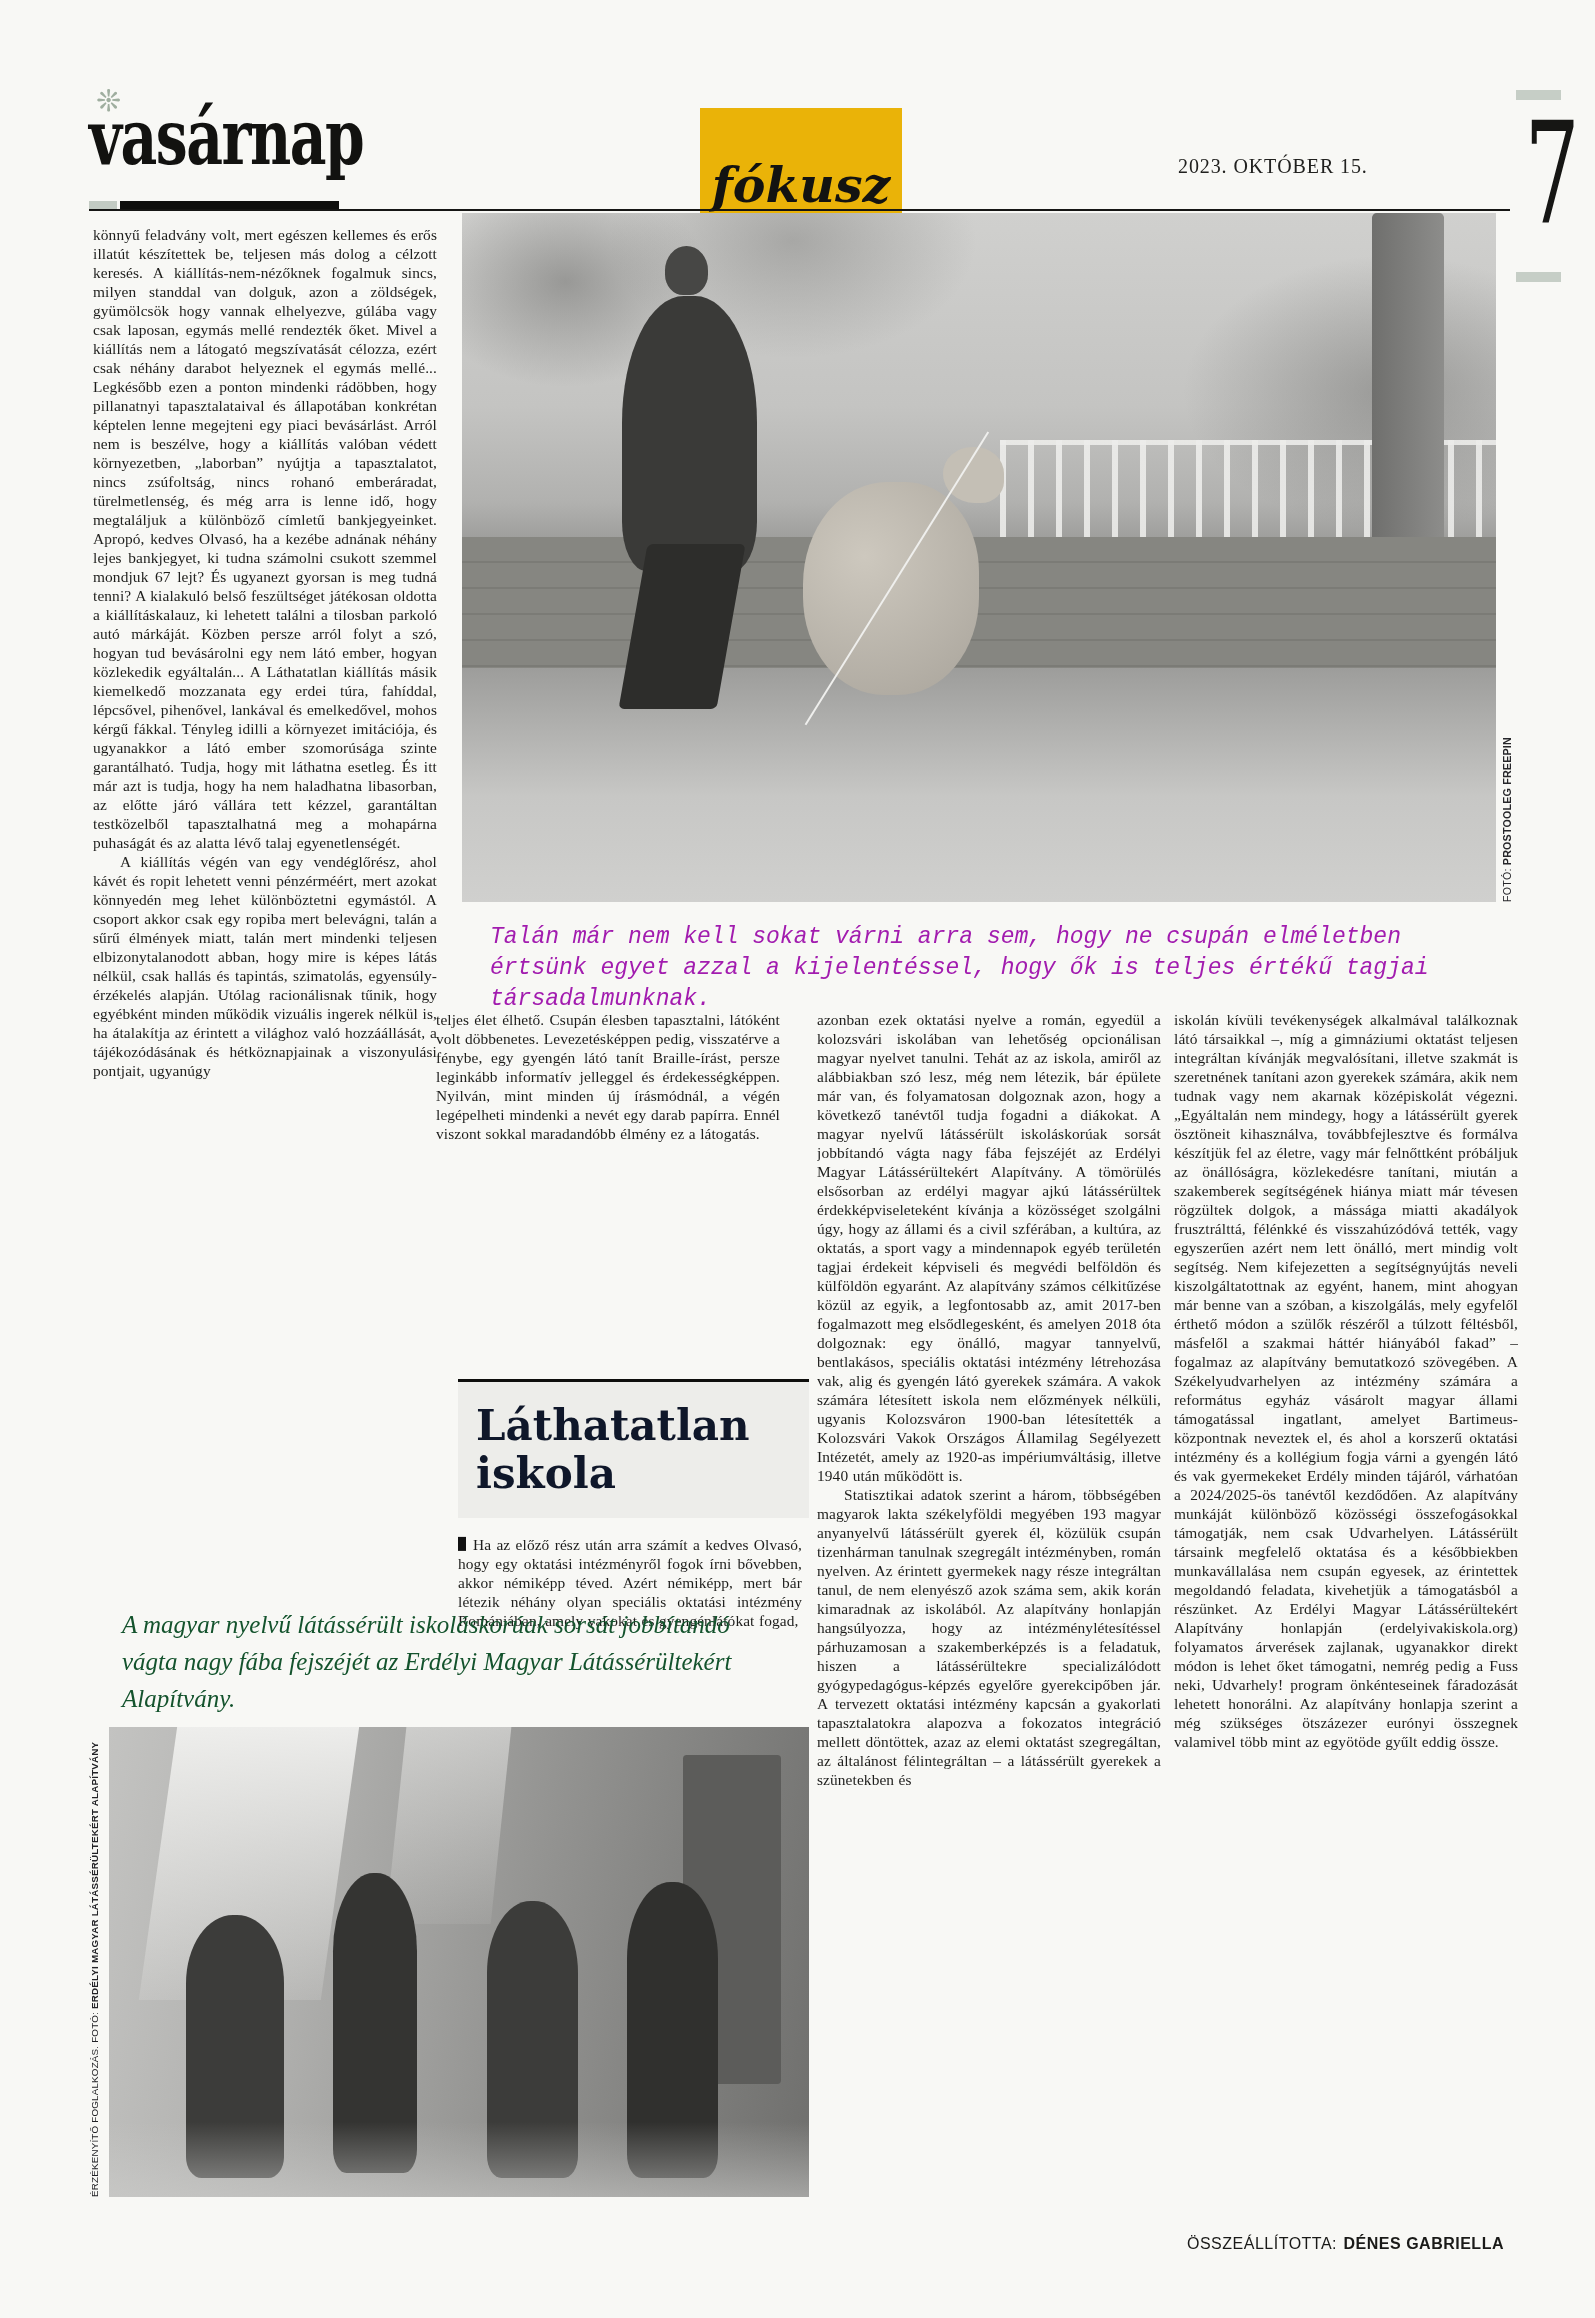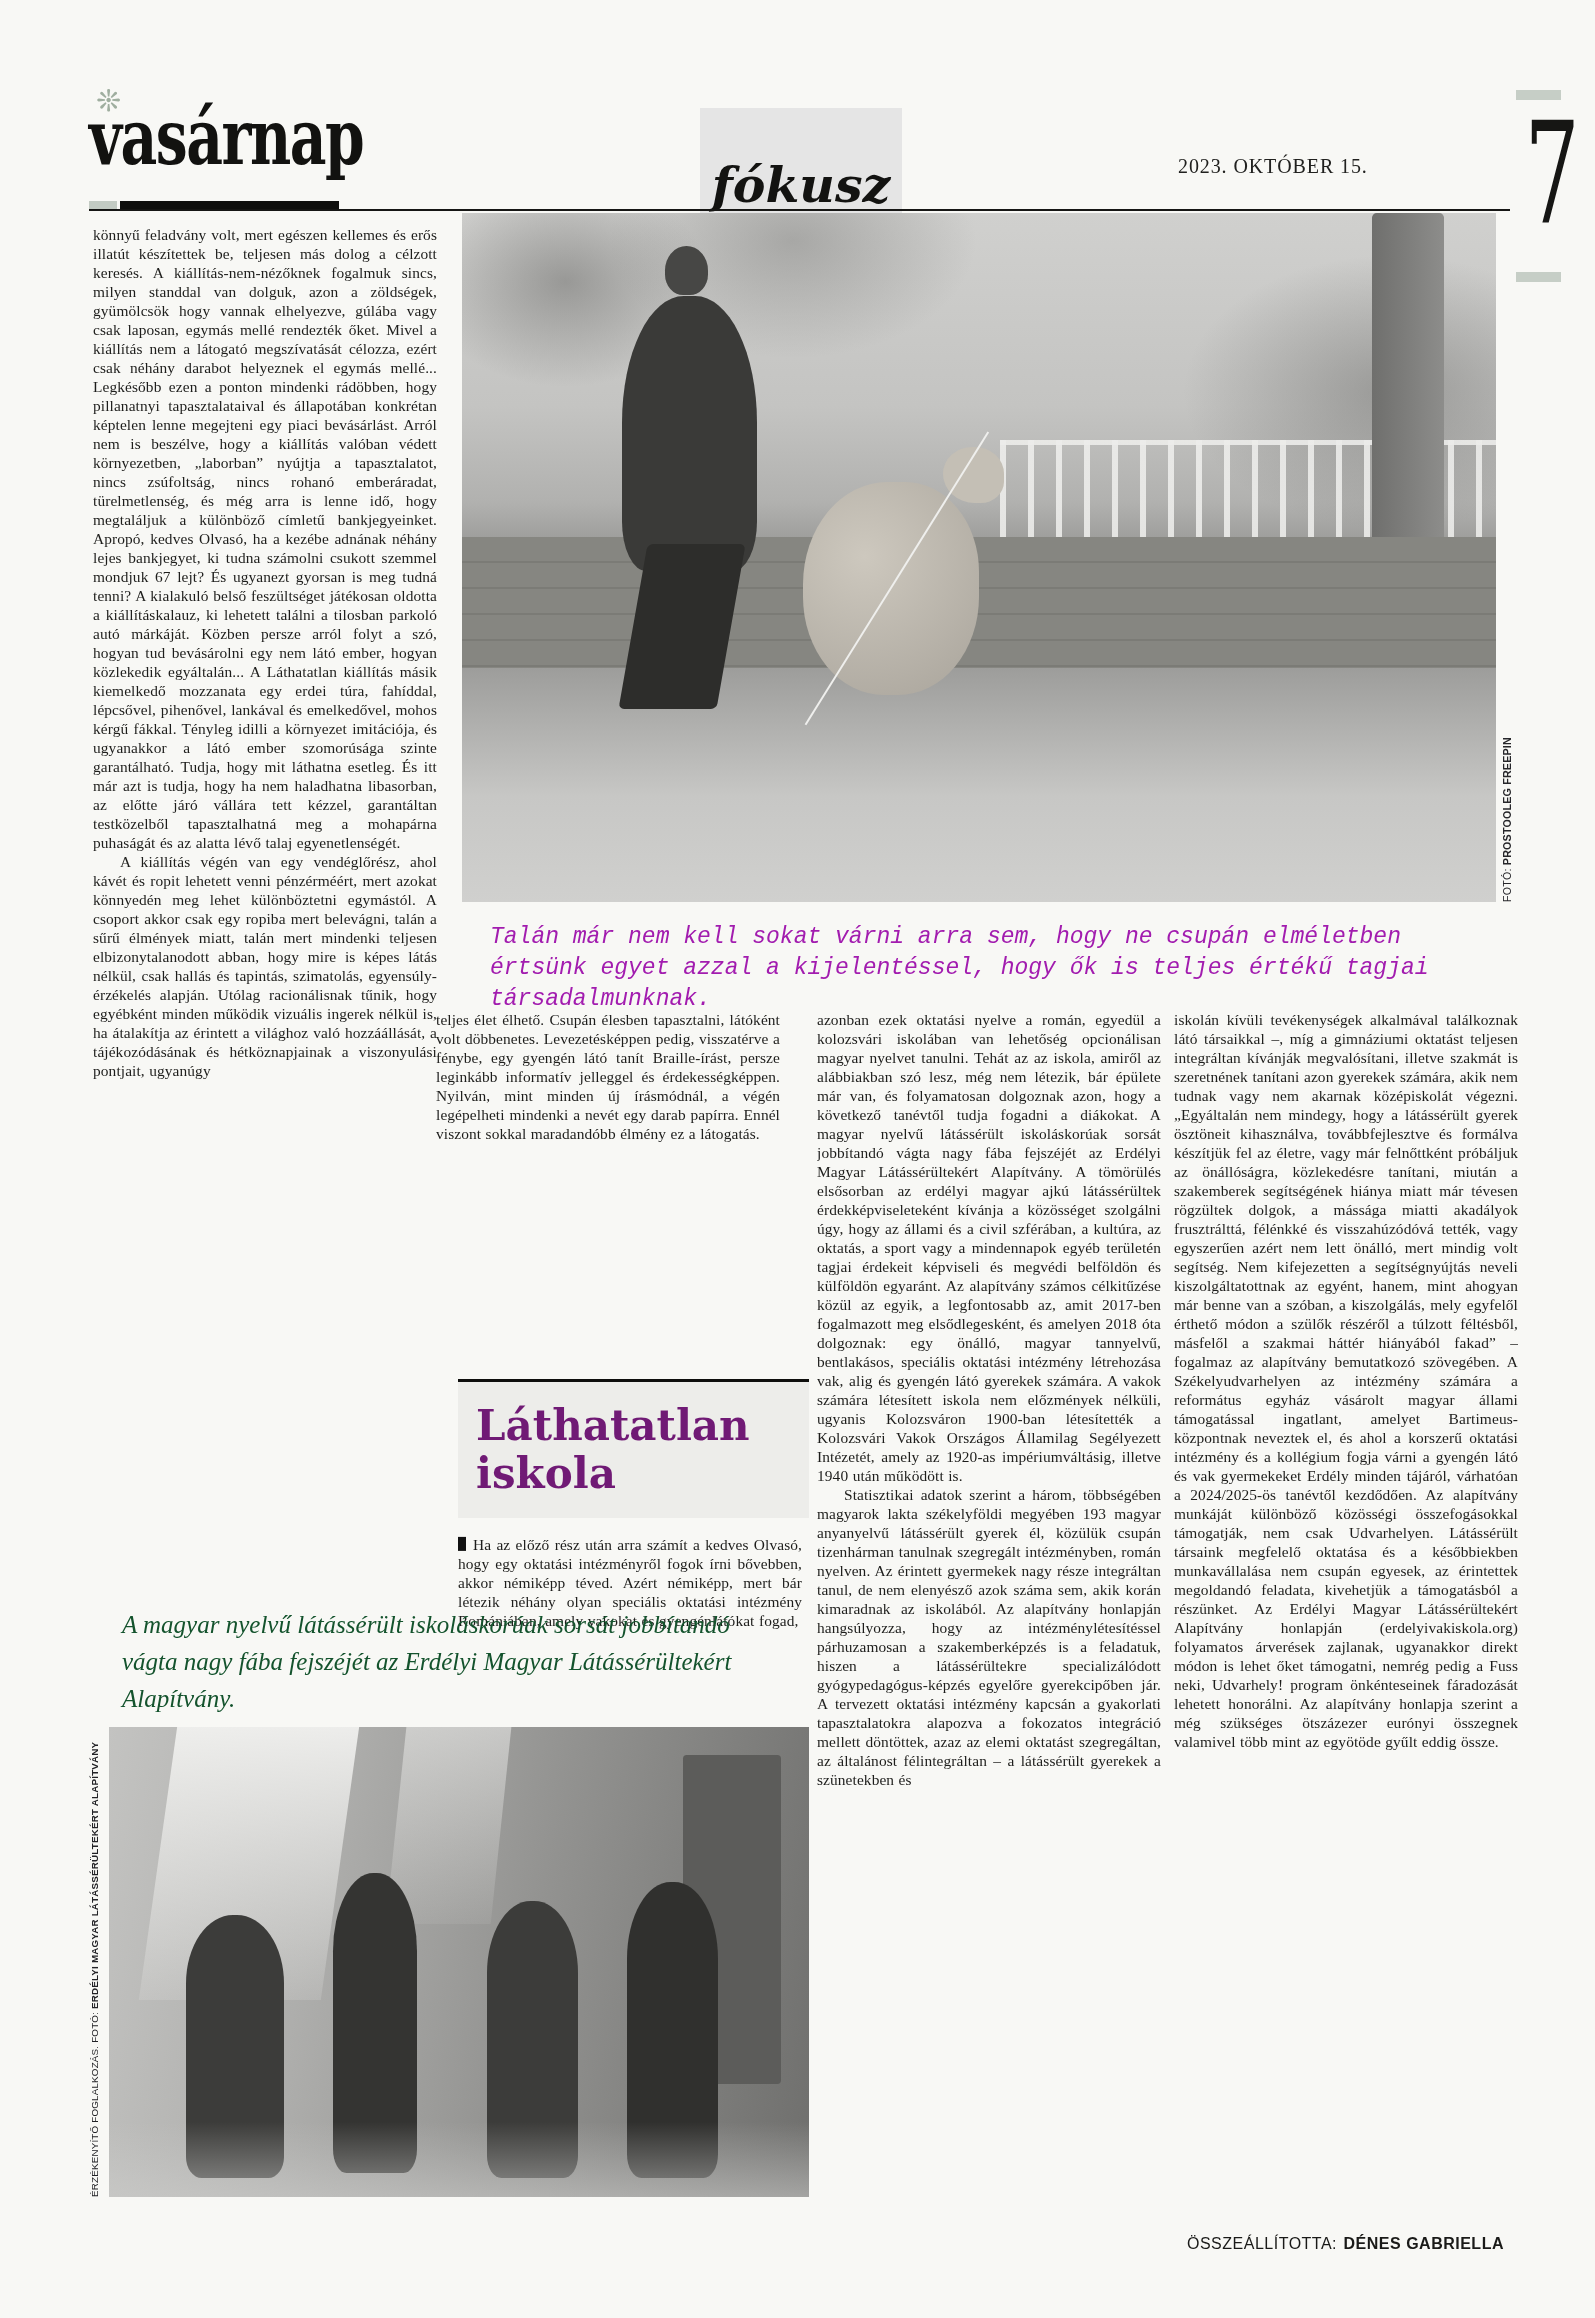--- a/index.html
+++ b/index.html
@@ -11,21 +11,21 @@
   
   .ornament{position:absolute; left:96px; top:83px; font-size:30px; color:#9fae9f; font-family:"DejaVu Sans",sans-serif;}
   .masthead{
     position:absolute; left:89px; top:99px; margin:0;
     font-family:"DejaVu Serif", serif; font-weight:700; font-size:71px; line-height:1;
     letter-spacing:-1.9px; transform:scaleX(.80) scaleY(1.08); transform-origin:left top; color:#121210;
   }
   .masthead-bar-gray{position:absolute; left:89px; top:201px; width:28px; height:8px; background:#c3cbc3;}
   .masthead-bar{position:absolute; left:120px; top:201px; width:219px; height:8px; background:#0f0f0d;}
   .fokusz-box{
-    position:absolute; left:700px; top:108px; width:202px; height:154px; background:#e5e5e5;
+    position:absolute; left:700px; top:108px; width:202px; height:154px; background:#eab308;
     display:flex; align-items:center; justify-content:center;
   }
   .fokusz-box .section-title{
     font-family:"DejaVu Serif", serif; font-style:italic; font-weight:700; font-size:49px; color:#131311; margin:0;
   }
   .fokusz-bar{position:absolute; left:700px; top:263px; width:202px; height:7.5px; background:#0f0f0d;}
   .issue-date{
     position:absolute; left:1178px; top:155px; width:308px; text-align:left;
     font-size:20px; letter-spacing:0.9px; color:#21211f; font-family:"Liberation Serif",serif;
   }
@@ -50,21 +50,21 @@
   .col-2a{left:436px; top:1010px; height:201px;}
   .col-2b{left:458px; top:1535px; height:105px;}
   .col-3{left:817px; top:1010px; height:1206px;}
   .col-4{left:1174px; top:1010px; height:1201px;}
   .bullet{display:inline-block; width:7.5px; height:14px; background:#111; margin-right:7.5px; transform:translateY(0.9px);}
   
   .h2-rule{position:absolute; left:458px; top:1379px; width:351px; height:3.7px; background:#0f0f0d;}
   .h2-box{position:absolute; left:458px; top:1382px; width:351px; height:136px; background:#ededea;}
   .h2-box h2{
     margin:0; padding:19.6px 0 0 18px;
-    font-family:"DejaVu Serif", serif; font-weight:700; font-size:42px; line-height:48px; color:#701a75;
+    font-family:"DejaVu Serif", serif; font-weight:700; font-size:42px; line-height:48px; color:#0f172a;
   }
   
   .photo-quote{
     position:absolute; left:490px; top:922px; width:1014px;
     font-style:italic; font-size:23px; line-height:31px; color:#a21caf;
     font-family:Liberation Mono, monospace;
   }
   .mission-quote{
     position:absolute; left:122px; top:1606px; width:664px;
     font-style:italic; font-size:25px; line-height:37px; color:#14532d;

